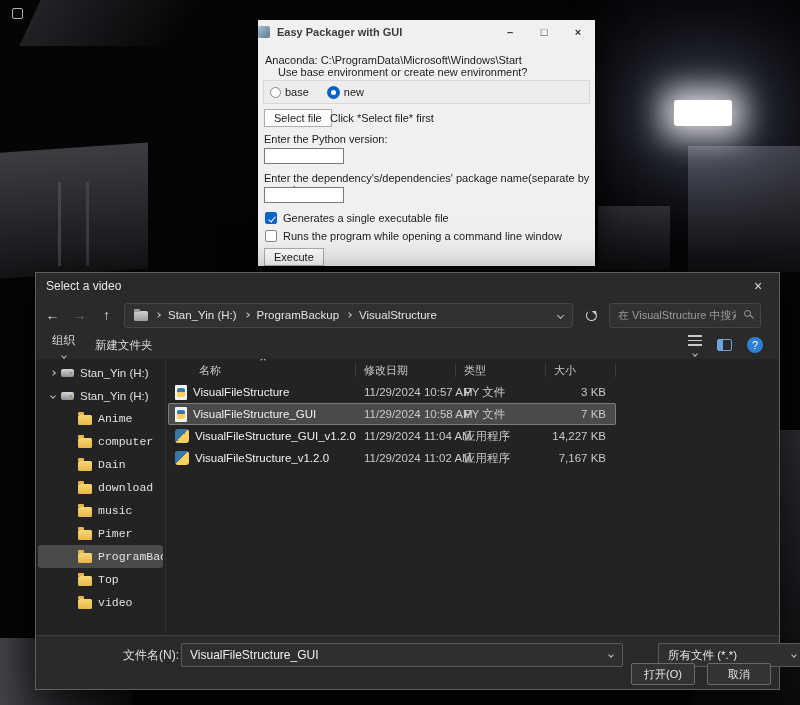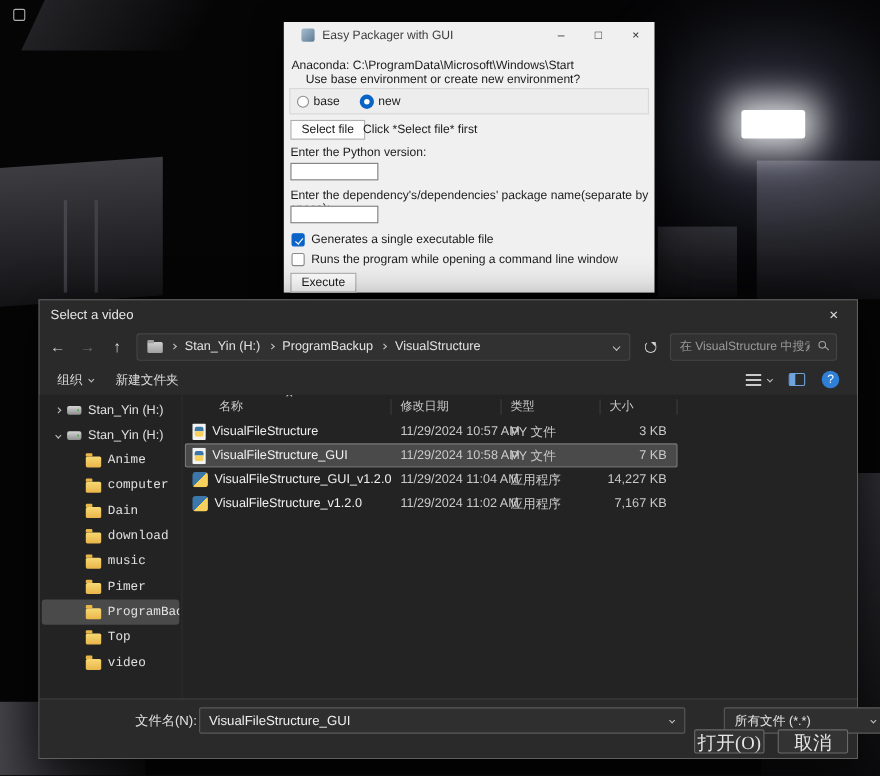--- a/index.html
+++ b/index.html
@@ -31,21 +31,21 @@
   .chev { display:inline-block; width:5px; height:5px;
     border-right:1.3px solid #c0c0c0; border-bottom:1.3px solid #c0c0c0; flex:none; }
   .chev.right { transform:rotate(-45deg); }
   .chev.down  { transform:rotate(45deg); }
   .chev.up    { transform:rotate(225deg); }
   .chev.tiny  { width:4px; height:4px; }
 
   
   .pk { position:absolute; left:258px; top:20px; width:337px; height:246px; background:#f0f0f0;
         box-shadow:0 10px 28px rgba(0,0,0,.65); font-size:11px; color:#1b1b1b; }
-  .pk-titlebar { position:absolute; top:0; left:0; right:0; height:24px; display:flex; align-items:center; padding-left:16px; }
+  .pk-titlebar { position:absolute; top:0; left:0; right:0; height:24px; display:flex; align-items:center; padding-left:0;font-weight:bold; }
   .pk-icon { width:12px; height:12px; margin-right:7px; border-radius:2px;
     background:linear-gradient(135deg,#a9bfd2,#5b7a92); flex:none; }
   .pk-title { font-size:11px; color:#3c3c3c; }
   .pk-controls { position:absolute; right:0; top:0; height:24px; display:flex; }
   .pk-ctrl { width:34px; height:24px; display:flex; align-items:center; justify-content:center; font-size:11px; color:#333; cursor:default; }
   .pk-path { position:absolute; left:7px; top:34px; }
   .pk-question { position:absolute; left:8px; top:46px;margin-left:12px; }
   .pk-radiobox { position:absolute; left:5px; right:5px; top:60px; height:24px; border:1px solid #d8d8d8;
     background:#ededed; display:flex; align-items:center; gap:18px; padding-left:6px; }
   .pk-radio { display:flex; align-items:center; gap:4px; }
@@ -93,21 +93,21 @@
   .fd-search { position:relative; width:152px; height:25px; flex:none; }
   .fd-search input { width:100%; height:100%; background:#313131; border:1px solid #454545; border-radius:3px;
     color:#cfcfcf; font-size:11px; padding:0 24px 0 8px; font-family:inherit; outline:none; }
   .fd-search input::placeholder { color:#9a9a9a; }
   .mag { position:absolute; right:10px; top:7px; width:7px; height:7px; border:1.4px solid #a0a0a0; border-radius:50%; }
   .mag::after { content:""; position:absolute; width:5px; height:1.4px; background:#a0a0a0; right:-4px; bottom:-2px;
     transform:rotate(45deg); }
 
   .fd-toolbar { position:absolute; top:58px; left:0; right:0; height:28px; display:flex; align-items:center;
     padding:0 16px; gap:20px; font-size:11.5px; color:#dcdcdc; }
-  .tb-btn { display:flex; align-items:center; gap:6px; cursor:default; }
+  .tb-btn { display:flex; align-items:center; gap:6px; cursor:default;flex-direction:column; }
   .tb-right { margin-left:auto; display:flex; align-items:center; gap:15px; }
   .view-ico { width:14px; height:11px;
     background:repeating-linear-gradient(180deg,#c9c9c9 0 1.5px, transparent 1.5px 4.7px); }
   .pane-ico { width:15px; height:12px; border:1.3px solid #6fa3dc; border-radius:2px; position:relative; }
   .pane-ico::before { content:""; position:absolute; left:0; top:0; bottom:0; width:5px; background:#6fa3dc; }
   .help-ico { width:16px; height:16px; border-radius:50%; background:#2f7fd6; color:#fff; font-size:11px;
     display:flex; align-items:center; justify-content:center; }
 
   .fd-main { position:absolute; top:86px; left:0; right:0; height:276px; background:#232323; overflow:hidden; }
   .fd-sidebar { position:absolute; left:0; top:0; bottom:0; width:130px; padding-top:2px; overflow:hidden;
@@ -154,21 +154,21 @@
   .fn-label { position:absolute; left:55px; top:11px; width:88px; text-align:right; color:#e0e0e0; font-size:12px; }
   .fn-input { position:absolute; left:145px; top:7px; width:442px; height:24px; background:#2f2f2f;
     border:1px solid #5a5a5a; border-radius:2px; }
   .fn-input input { width:100%; height:100%; background:transparent; border:none; color:#efefef; font-size:12px;
     padding:0 22px 0 8px; font-family:inherit; outline:none; }
   .fn-input .chev { position:absolute; right:9px; top:9px; }
   .ft-select { position:absolute; left:593px; top:7px; width:148px; height:24px; background:#2f2f2f;
     border:1px solid #5a5a5a; border-radius:2px; display:flex; align-items:center; justify-content:space-between;
     padding:0 9px; color:#e6e6e6; font-size:11.5px;margin-left:29px; }
   .fd-btn { position:absolute; top:27px; height:22px; background:#333; border:1px solid #6a6a6a; border-radius:2px;
-    color:#e6e6e6; font-size:17px; font-family:Liberation Serif, serif; }
+    color:#e6e6e6; font-size:11px; font-family:Liberation Sans, sans-serif; }
   .btn-open { left:595px; width:64px; }
   .btn-cancel { left:671px; width:64px; }
 </style>
 </head>
 <body>
 
 <div class="bg">
   <div class="bg-streak1"></div>
   <div class="bg-block-left"></div>
   <div class="bg-line1"></div>

